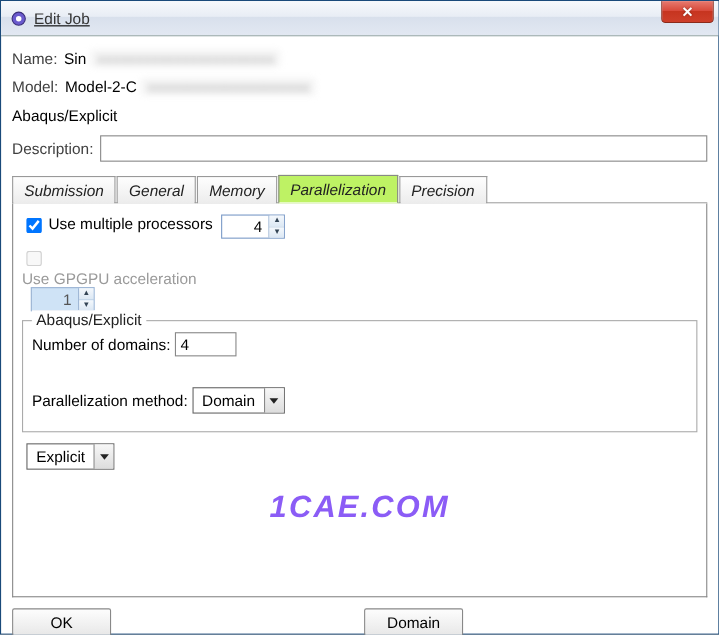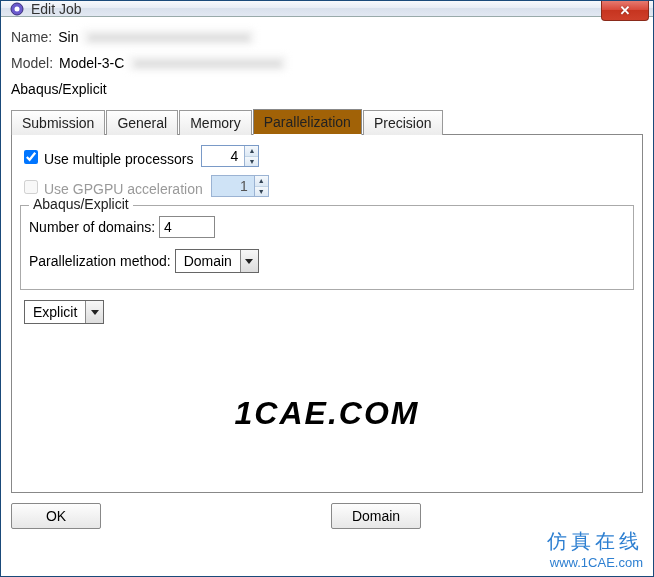--- a/index.html
+++ b/index.html
@@ -1,39 +1,39 @@
 <!DOCTYPE html>
 <html><head>
 <meta charset="utf-8">
 <style>
 * { box-sizing: border-box; font-family: "Segoe UI", Tahoma, sans-serif; font-size: 14px; }
 body { margin: 0; padding: 0; background: #333; width: 654px; height: 577px; overflow: hidden; position: relative; }
 
 .window { width: 654px; height: 577px; background: #fff; border: 1px solid #1a4a7a; position: relative; }
-.titlebar { height: 16px; background: linear-gradient(to bottom, #f7f9fc 0%, #e8edf5 45%, #d8e0ec 46%, #e2e8f2 100%); border-bottom: 1px solid #9aa; display: flex; align-items: center; padding-left: 8px; position: relative; }
+.titlebar { height: 32px; background: linear-gradient(to bottom, #f7f9fc 0%, #e8edf5 45%, #d8e0ec 46%, #e2e8f2 100%); border-bottom: 1px solid #9aa; display: flex; align-items: center; padding-left: 8px; position: relative; text-decoration: underline; }
 .titlebar-icon { width: 16px; height: 16px; margin-right: 6px; display: inline-flex; align-items: center; justify-content: center; }
 .titlebar-text { color: #333; }
 .close-btn { position: absolute; right: 4px; top: 0; width: 48px; height: 20px; background: linear-gradient(to bottom, #e67a6f 0%, #d94b3c 45%, #c6341f 46%, #ce3f2a 100%); border: 1px solid #8a2a1a; border-top: none; border-radius: 0 0 4px 4px; display: flex; align-items: center; justify-content: center; cursor: pointer; }
 .close-x { color: #fff; font-weight: bold; font-size: 13px; text-shadow: 0 0 2px rgba(0,0,0,.4); }
 
 .content { padding: 12px 10px 8px 10px; }
 .row { display: flex; align-items: center; margin-bottom: 10px; }
 .lbl { color: #404040; margin-right: 6px; }
 .blurred { color: #888; filter: blur(3px); opacity: .6; margin-left: 4px; background: #eee; padding: 0 6px; border-radius: 3px; }
 .desc-input { flex: 1; height: 24px; border: 1px solid #888; padding: 2px 4px; background: #fff; }
 
 .tabstrip { display: flex; align-items: flex-end; border-bottom: 1px solid #888; margin-top: 6px; height: 28px; }
-.tab { padding: 4px 10px; border: 1px solid #999; border-bottom: none; margin-right: 1px; background: linear-gradient(to bottom, #fefefe, #ececec); cursor: pointer; position: relative; top: 1px; color: #222; }
-.tab.active { background: #a16207; border-color: #888; border-bottom: 1px solid #fff; z-index: 2; }
+.tab { padding: 4px 10px; border: 1px solid #999; border-bottom: none; margin-right: 1px; background: linear-gradient(to bottom, #fefefe, #ececec); cursor: pointer; position: relative; top: 1px; color: #222; font-style: italic; }
+.tab.active { background: #bef264; border-color: #888; border-bottom: 1px solid #fff; z-index: 2; }
 
 .pane { border: 1px solid #888; border-top: none; padding: 10px 8px 8px 8px; height: 358px; background: #fff; position: relative; }
 
-.ck-row { display: flex; align-items: flex-end; margin-bottom: 8px; }
+.ck-row { display: flex; align-items: flex-start; margin-bottom: 8px; }
 .ck { width: 14px; height: 14px; margin-right: 6px; }
-.disabled { color: #9a9a9a; }
+.disabled { color: #9a9a9a; flex-direction: column; }
 .spin-wrap { display: inline-flex; align-items: stretch; margin-left: 8px; border: 1px solid #7a9ac7; background: #fff; height: 22px; }
 .spin-wrap.dis { border-color: #9bb3d3; background: #cfe3f6; }
 .spin-val { width: 42px; text-align: right; padding: 2px 6px; border: none; outline: none; background: transparent; }
 .spin-btns { display: flex; flex-direction: column; width: 14px; border-left: 1px solid #9bb3d3; }
 .spin-btn { flex: 1; background: linear-gradient(to bottom,#f4f8fc,#dce8f4); display:flex; align-items:center; justify-content:center; cursor:pointer; font-size: 7px; line-height: 1; color:#345; }
 .spin-btn:first-child { border-bottom: 1px solid #c2d4e6; }
 
 .fieldset { border: 1px solid #aaa; margin: 4px 0 10px 0; padding: 10px 8px 12px 8px; position: relative; }
 .legend { position: absolute; top: -10px; left: 8px; background: #fff; padding: 0 4px; color: #222; }
 .num-input { width: 56px; height: 22px; border: 1px solid #888; padding: 2px 4px; margin-left: 4px; }
@@ -41,21 +41,21 @@
 .sel-val { padding: 2px 8px; min-width: 58px; text-align: right; }
 .sel-btn { width:18px; height:100%; border-left:1px solid #888; background:linear-gradient(to bottom,#f7f7f7,#ddd); display:flex; align-items:center; justify-content:center; cursor:pointer; }
 .caret { width:0;height:0;border-left:4px solid transparent;border-right:4px solid transparent;border-top:5px solid #222; }
 
 .btn-row { display:flex; justify-content:flex-start; gap: 230px; margin-top: 10px; }
 .btn { min-width: 90px; height: 26px; border:1px solid #888; background:linear-gradient(to bottom,#fdfdfd,#e7e7e7); cursor:pointer; padding: 0 18px; border-radius:2px; }
 
 .watermark { position:absolute; right:10px; bottom:6px; text-align:right; pointer-events:none; }
 .wm1 { color:#2d7fd1; font-size:20px; font-family: "KaiTi","STKaiti",serif; letter-spacing:4px; }
 .wm2 { color:#2d7fd1; font-size:13px; }
-.wm-center { position:absolute; left:50%; top:260px; transform:translateX(-50%); color:#000000; font-size:32px; font-style:italic; font-weight:bold; letter-spacing:2px; pointer-events:none; user-select:none; }
+.wm-center { position:absolute; left:50%; top:260px; transform:translateX(-50%); color:#8b5cf6; font-size:28px; font-style:italic; font-weight:bold; letter-spacing:2px; pointer-events:none; user-select:none; }
 </style>
 </head>
 <body>
 
 <div class="window">
 
   <div class="titlebar">
     <span class="titlebar-icon">
       <svg width="14" height="14" viewBox="0 0 14 14">
           <circle cx="7" cy="7" r="6" fill="#6a5acd" stroke="#3b2f7a"></circle>
@@ -71,28 +71,32 @@
   <div class="content">
 
     <div class="row">
       <span class="lbl">Name:</span>
       <span>Sin</span>
       <span class="blurred">xxxxxxxxxxxxxxxxxxxxxxx</span>
     </div>
 
     <div class="row">
       <span class="lbl">Model:</span>
-      <span>Model-3-C</span>
+      <span>Model-2-C</span>
       <span class="blurred">xxxxxxxxxxxxxxxxxxxxx</span>
     </div>
 
     <div class="row">
       <span>Abaqus/Explicit</span>
     </div>
 
+    <div class="row">
+      <span class="lbl">Description:</span>
+      <input class="desc-input" type="text" value="" style="">
+    </div>
 
     <div class="tabstrip">
       <div class="tab">Submission</div>
       <div class="tab">General</div>
       <div class="tab">Memory</div>
       <div class="tab active">Parallelization</div>
       <div class="tab">Precision</div>
     </div>
 
     <div class="pane">
@@ -116,21 +120,21 @@
           <input class="spin-val" disabled="" value="1" style="">
           <span class="spin-btns">
             <span class="spin-btn">▲</span>
             <span class="spin-btn">▼</span>
           </span>
         </span>
       </div>
 
       <div class="fieldset">
         <span class="legend">Abaqus/Explicit</span>
-        <div class="row" style="margin-bottom:11px">
+        <div class="row" style="margin-bottom:28px">
           <span>Number of domains:</span>
           <input class="num-input" value="4" style="">
         </div>
         <div class="row" style="margin-bottom:4px">
           <span>Parallelization method:</span>
           <span class="sel">
             <span class="sel-val">Domain</span>
             <span class="sel-btn">
                 <span class="caret"></span>
               </span>
@@ -149,17 +153,13 @@
 
       <div class="wm-center">1CAE.COM</div>
     </div>
 
     <div class="btn-row">
       <button class="btn">OK</button>
       <button class="btn">Domain</button>
     </div>
   </div>
 
-  <div class="watermark">
-    <div class="wm1">仿真在线</div>
-    <div class="wm2">www.1CAE.com</div>
-  </div>
 </div>
 
 </body></html>

